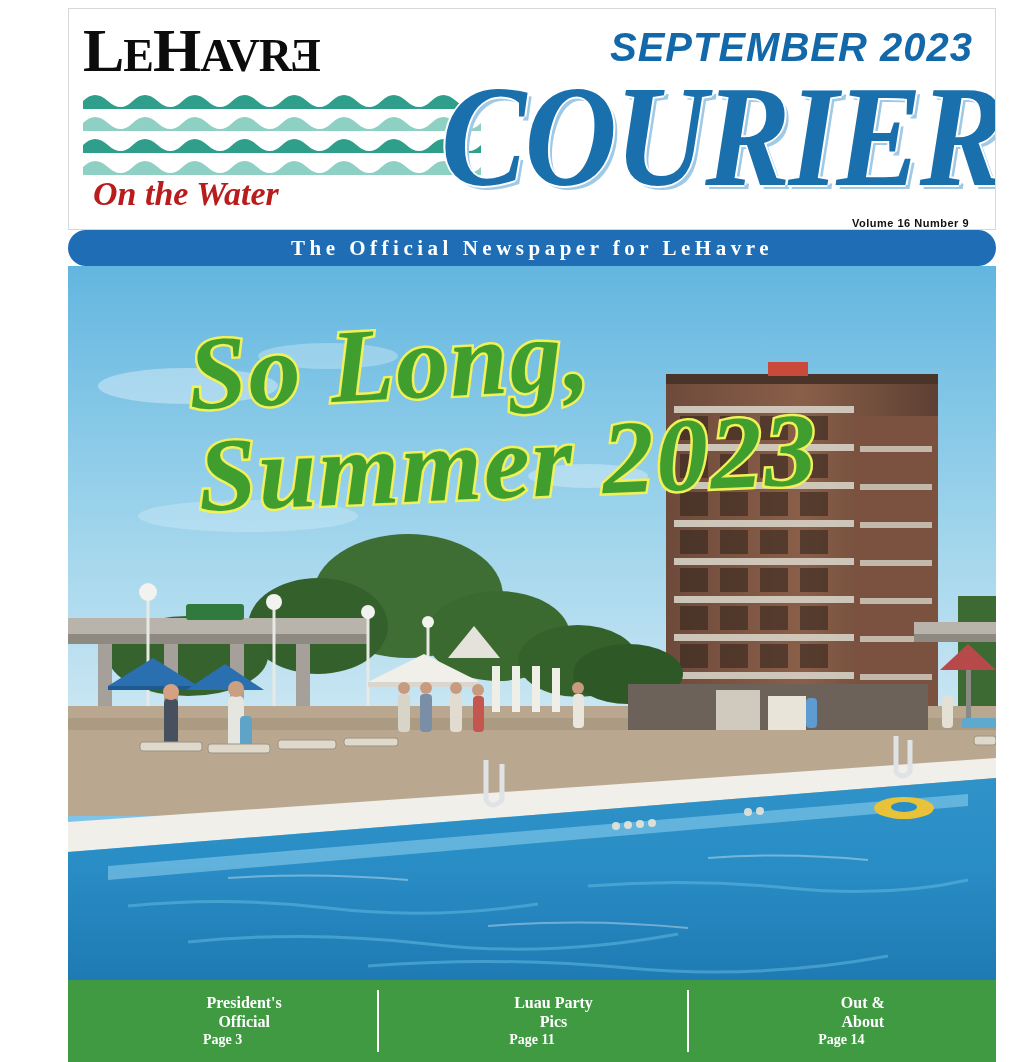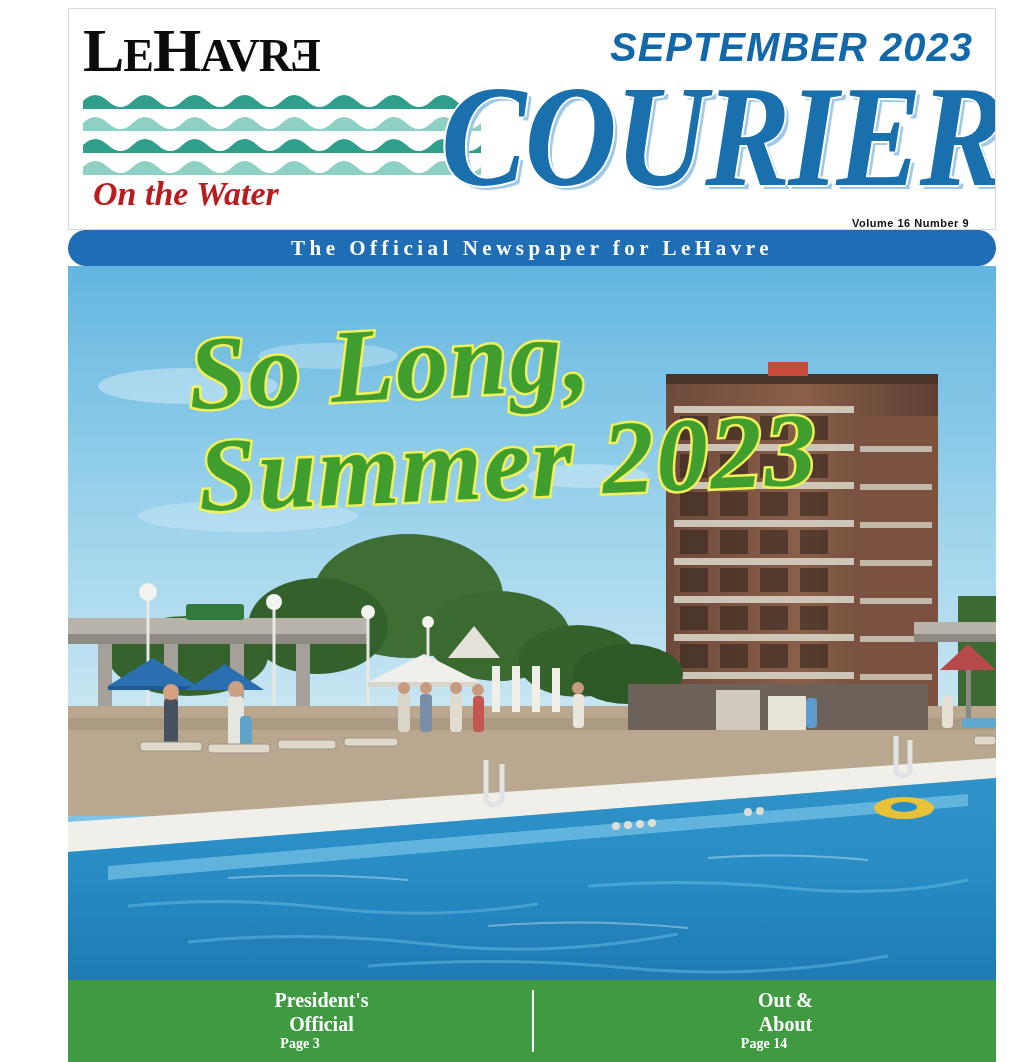--- a/index.html
+++ b/index.html
@@ -189,21 +189,21 @@
     text-align:center;
     position:relative;
   }
   .fcell + .fcell::before{
     content:"";
     position:absolute;
     left:0;top:10px;bottom:10px;
     width:2px;
     background:#ffffff;
   }
-  .fcell .t{font-size:20px;margin-left:43px;}
+  .fcell .t{font-size:16px;margin-left:43px;}
   .fcell .p{font-size:14px;}
 </style>
 </head>
 <body>
 
 <div class="page">
 
   <div class="masthead">
 
     <div class="logo-left">
@@ -457,19 +457,24 @@
     </div>
   </div>
 
   <div class="footer">
     <div class="fcell">
       <div class="t">President's</div>
       <div class="t">Official</div>
       <div class="p">Page 3</div>
     </div>
     <div class="fcell">
+      <div class="t">Luau Party</div>
+      <div class="t">Pics</div>
+      <div class="p">Page 11</div>
+    </div>
+    <div class="fcell">
       <div class="t">Out &amp;</div>
       <div class="t">About</div>
       <div class="p">Page 14</div>
     </div>
   </div>
 
 </div>
 
 </body></html>

